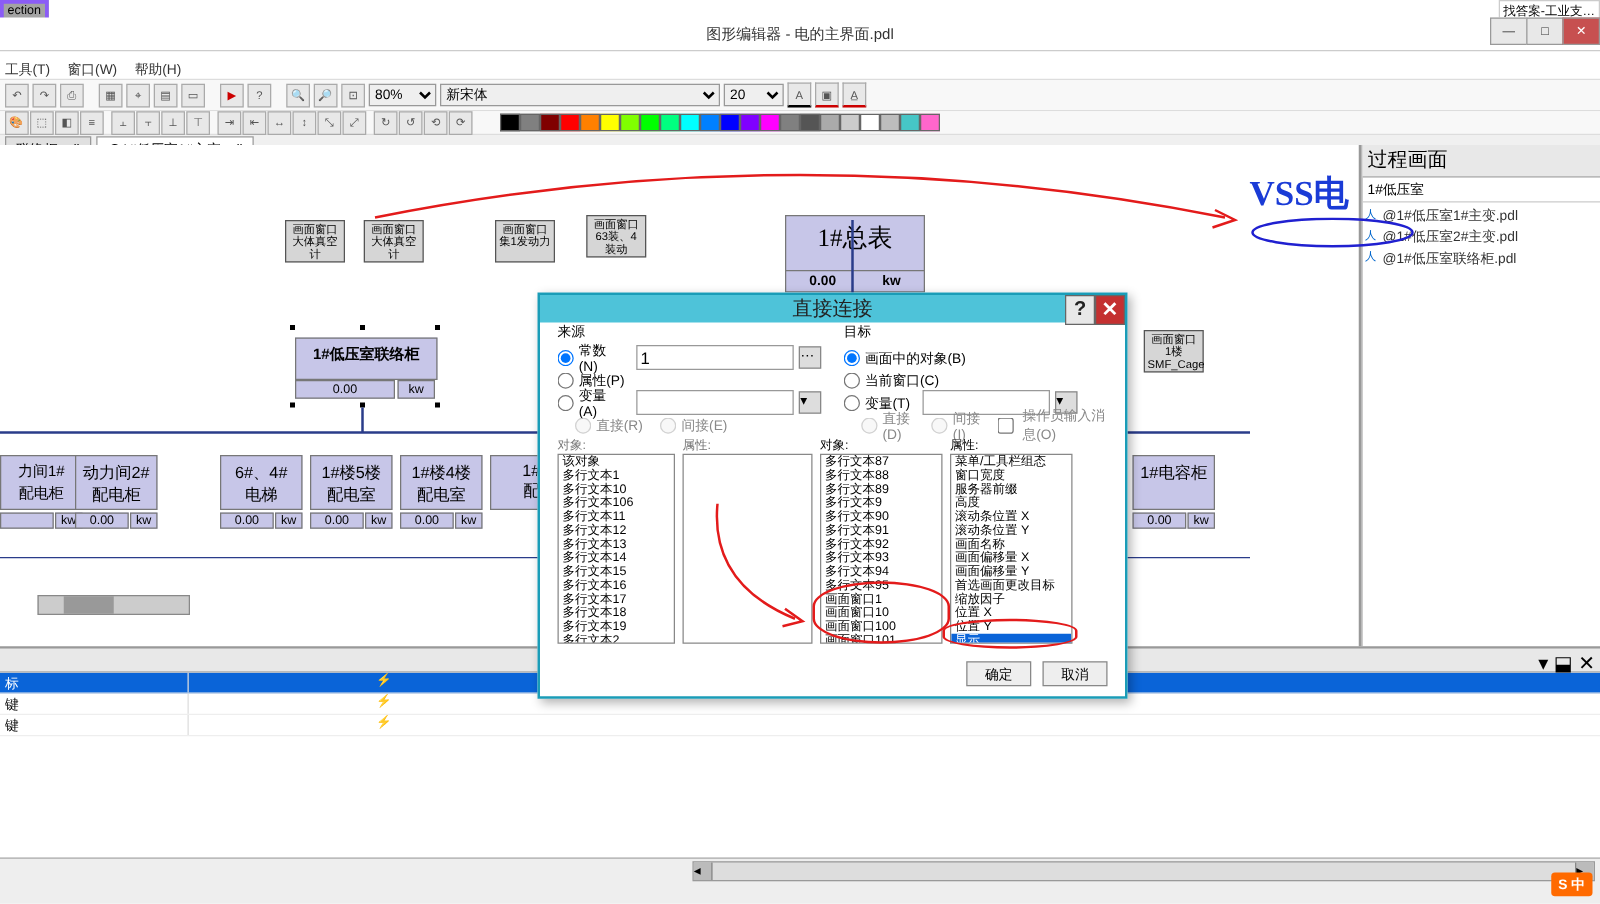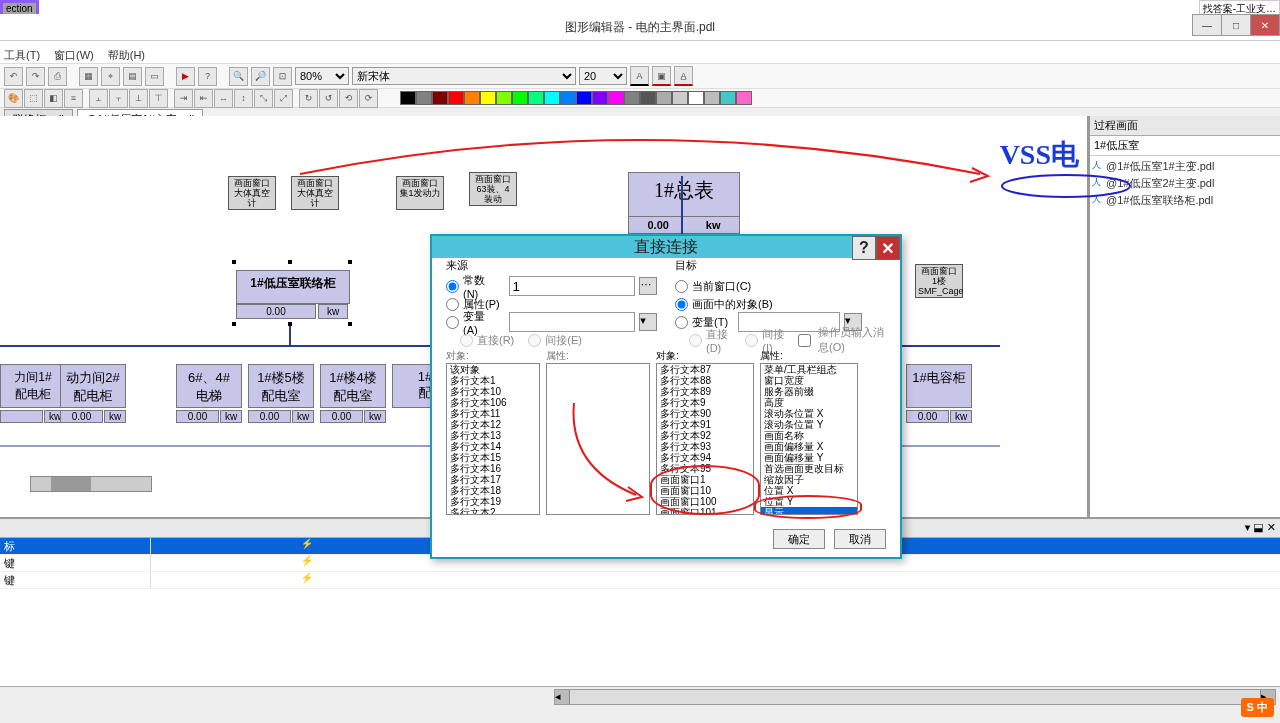--- a/index.html
+++ b/index.html
@@ -15,21 +15,21 @@
 .swatch{width:14px;height:12px;border:1px solid #666}
 .tabrow{height:22px;display:flex;align-items:center;padding:0 4px;border-bottom:1px solid #ccc;background:#f0f0f0;gap:4px}
 .ftab{padding:2px 8px;border:1px solid #999;background:#fff;font-size:11px}
 .ftab.inact{background:#e0e0e0}
 .maincols{position:absolute;top:116px;bottom:36px;left:0;right:0;display:flex}
 .canvas{flex:1;background:#fff;position:relative;overflow:hidden;border-right:2px solid #999}
 .vss{position:absolute;right:8px;top:20px;color:#1a3bd6;font-size:28px;font-weight:bold;font-family:serif}
 .pbox{position:absolute;background:#c7c6e8;border:1px solid #777;text-align:center;padding:4px;font-size:12px}
 .gbox{position:absolute;background:#d6d6d6;border:1px solid #555;font-size:9px;text-align:center;padding:2px;line-height:1.1}
 .sidepanel{width:190px;background:#fff;border-left:1px solid #999;display:flex;flex-direction:column}
-.phdr{background:#e8e8e8;border-bottom:1px solid #aaa;padding:2px 4px;font-size:11px;position:relative}
+.phdr{background:#e8e8e8;border-bottom:1px solid #aaa;padding:2px 4px;font-size:16px;position:relative}
 .tree{padding:2px}
 .tnode{padding:1px 2px 1px 14px;color:#333;position:relative}
 .tnode:before{content:"人";position:absolute;left:0;font-size:9px;color:#06c}
 .botpanel{position:absolute;left:0;right:0;bottom:36px;height:160px;background:#fff;border-top:2px solid #999;display:flex;flex-direction:column}
 .bothdr{display:flex;height:18px;border-bottom:1px solid #aaa;background:#f0f0f0}
 .bothcell{border-right:1px solid #aaa;padding:1px 4px;font-size:11px}
 .botrow{height:16px;display:flex;border-bottom:1px solid #eee}
 .botrow.sel{background:#0a64d8;color:#fff}
 .bolt{color:#888;font-size:10px;padding-left:150px}
 .statusbar{position:absolute;bottom:0;left:0;right:0;height:36px;background:#eee;border-top:1px solid #aaa}
@@ -354,26 +354,26 @@
         <div class="drad" style="margin-left:14px;color:#888">
             <input type="radio" disabled="" style="">
             <span>直接(R)</span>
           <input type="radio" disabled="" style="margin-left: 10px;">
             <span>间接(E)</span>
           </div>
       </div>
       <div class="dcol">
         <div class="dlbl">目标</div>
         <div class="drad">
+            <input type="radio" checked="" style="">
+            <span>画面中的对象(B)</span>
+          </div>
+        <div class="drad">
             <input type="radio" style="">
             <span>当前窗口(C)</span>
-          </div>
-        <div class="drad">
-            <input type="radio" checked="" style="">
-            <span>画面中的对象(B)</span>
           </div>
         <div class="drad">
             <input type="radio" style="">
             <span>变量(T)</span>
           <input class="dinput" style="margin-left: 6px; width: 96px;">
             <span class="dsm">▾</span>
           </div>
         <div class="drad" style="margin-left:14px;color:#888">
             <input type="radio" disabled="" style="">
             <span>直接(D)</span>

